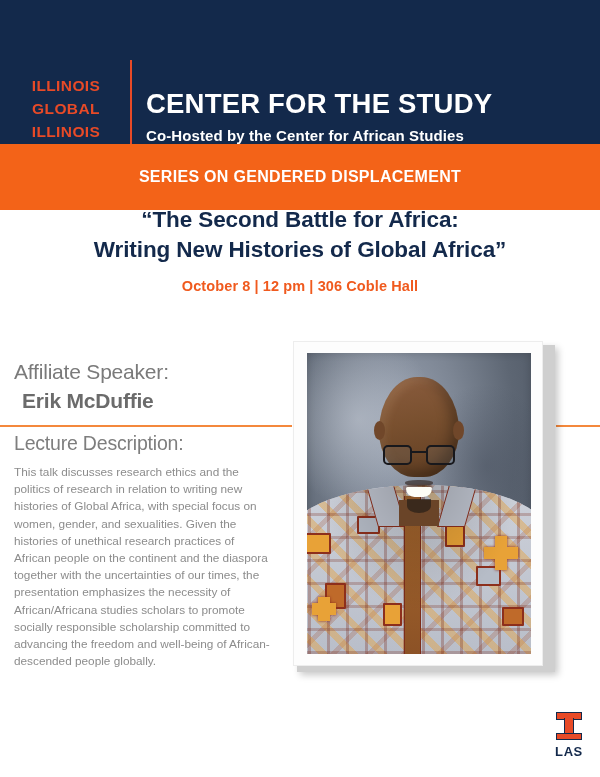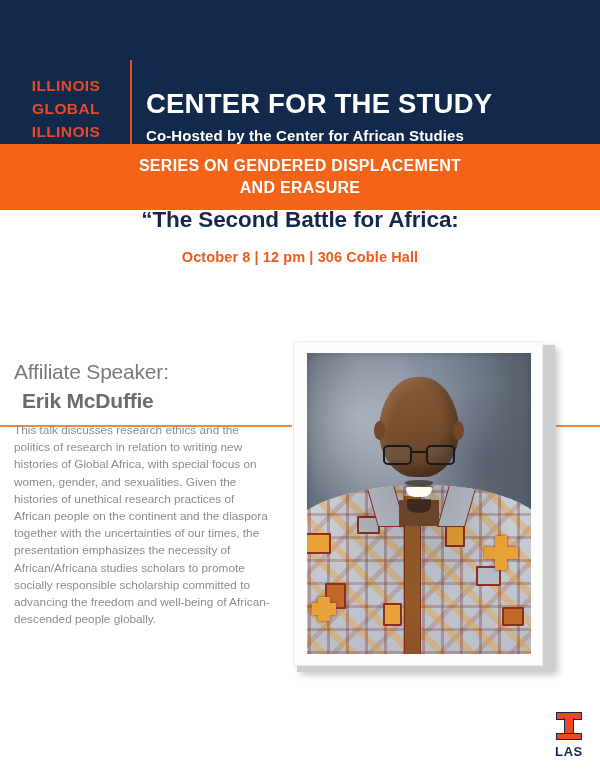--- a/index.html
+++ b/index.html
@@ -415,34 +415,35 @@
       <div class="header-rule"></div>
       <div class="header-text">
         <div class="header-title-1">CENTER FOR THE STUDY</div>
         <div class="header-sub">Co-Hosted by the Center for African Studies</div>
       </div>
     </div>
   </div>
 
   <div class="series-band">
     <div class="series-line">SERIES ON GENDERED DISPLACEMENT</div>
-    <div class="series-line">AND ERASURE</div>
   </div>
 
   <div class="talk-block">
     <div class="talk-title-line">“The Second Battle for Africa:</div>
+    <div class="talk-title-line">Writing New Histories of Global Africa”</div>
     <div class="talk-meta">October 8 | 12 pm | 306 Coble Hall</div>
   </div>
 
   <div class="divider-left"></div>
   <div class="divider-right"></div>
 
   <div class="left-col">
     <div class="speaker-label">Affiliate Speaker:</div>
     <div class="speaker-name">Erik McDuffie</div>
+    <div class="desc-heading">Lecture Description:</div>
     <div class="desc-body">This talk discusses research ethics and the politics of research in relation to writing new histories of Global Africa, with special focus on women, gender, and sexualities. Given the histories of unethical research practices of African people on the continent and the diaspora together with the uncertainties of our times, the presentation emphasizes the necessity of African/Africana studies scholars to promote socially responsible scholarship committed to advancing the freedom and well-being of African-descended people globally.</div>
   </div>
 
   <div class="photo-wrap">
     <div class="photo-shadow"></div>
     <div class="photo-frame">
       <div class="photo-img">
         <div class="bd1"></div>
         <div class="bd2"></div>
         <div class="bd3"></div>

